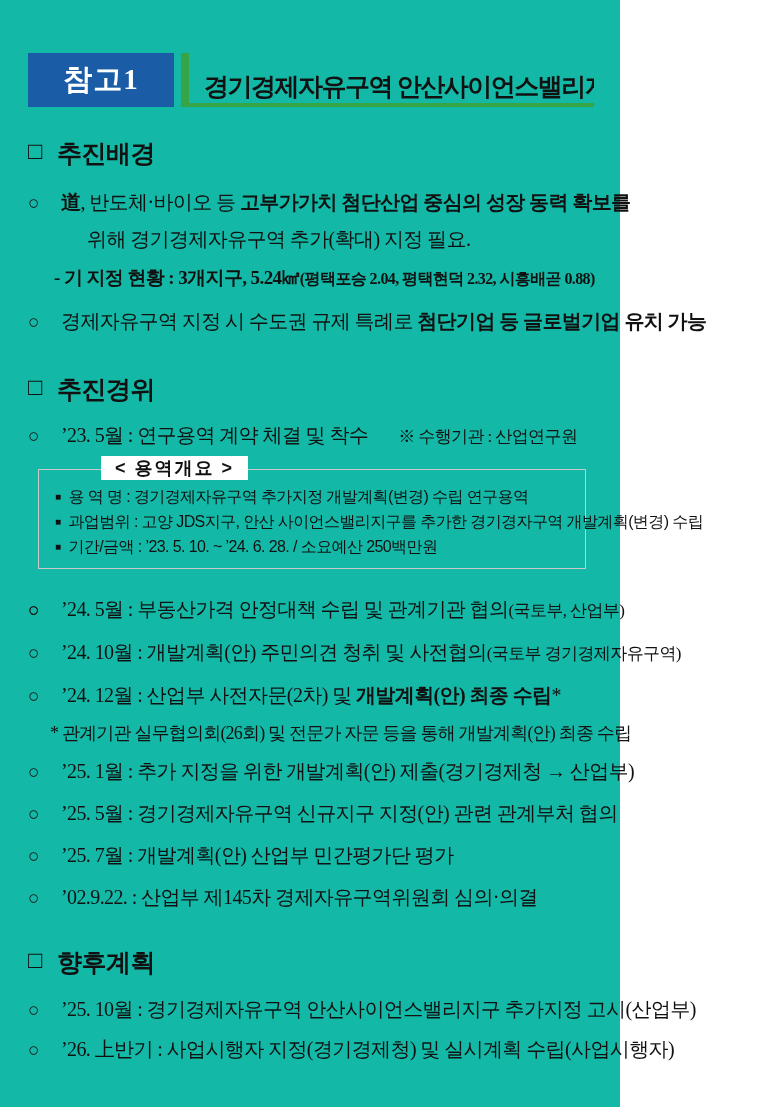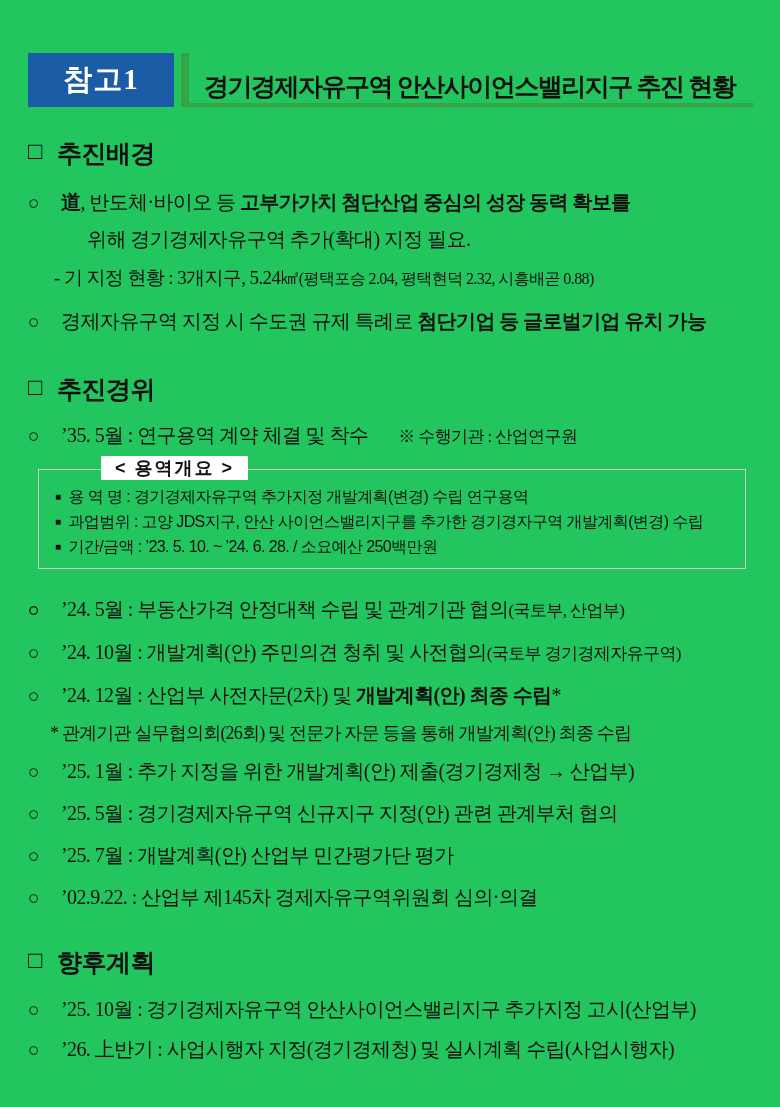--- a/index.html
+++ b/index.html
@@ -1,21 +1,21 @@
 <!DOCTYPE html>
 <html style="--blue: #1B5CA7; --badge-ink: #FFFFFF; --green: #35A546; --ink: #111111; --boxline: #C9C9C9;"><head>
 <meta charset="utf-8">
 <style>
   html,body{margin:0;padding:0;background:#ffffff;}
   body{
     width:780px;height:1107px;overflow:hidden;
     font-family:"Liberation Serif","DejaVu Serif",serif;
     color:var(--ink,#111111);
   }
-  .page{box-sizing:border-box;width:780px;height:1107px;padding:53px 26px 0 28px;background:#22c55e;}
+  .page{box-sizing:border-box;width:620px;height:1107px;padding:53px 26px 0 28px;background:#14b8a6;}
 
   
   .header{display:flex;align-items:stretch;height:54px;}
   .badge{
     width:146px;min-width:146px;height:54px;box-sizing:border-box;
     background:var(--blue,#1B5CA7);color:var(--badge-ink,#ffffff);
     font-weight:700;font-size:29px;letter-spacing:1px;
     display:flex;align-items:center;justify-content:center;
   }
   .title-wrap{
@@ -35,21 +35,21 @@
   #sec-bg .sec{margin:30px 0 14px 0;}
   #sec-pr .sec{margin:33px 0 11px 0;}
   #sec-fu .sec{margin:30px 0 12px 0;}
 
   
   .line{
     position:relative;padding-left:33px;font-size:20px;line-height:37px;
     margin-bottom:3px;white-space:nowrap;letter-spacing:-0.6px;
   }
   .line .mk{position:absolute;left:0;top:0;font-size:19px;}
-  .line.dash{padding-left:26px;font-size:19px;line-height:34px;margin-bottom:7px;}
+  .line.dash{padding-left:26px;font-size:19px;line-height:34px;margin-bottom:7px;font-weight:bold;}
   .line.footnote{padding-left:22px;font-size:18px;line-height:29px;margin-bottom:8px;letter-spacing:-0.8px;}
   .seg.b{font-weight:700;}
   .seg.s{font-size:17px;}
   .line.dash .seg.s{font-size:16px;}
   .seg.gap{margin-left:30px;}
   .spacer{display:inline-block;height:1px;}
   #sec1-top .line{margin-bottom:4px;}
   #sec1-bottom .line{margin-bottom:5px;}
   #sec2-lines .line{margin-bottom:3px;}
 
@@ -90,21 +90,21 @@
         <div class="line bullet"><span class="mk">○</span><span class="seg">경제자유구역 지정 시 수도권 규제 특례로 </span><span class="seg b">첨단기업 등 글로벌기업 유치 가능</span></div>
       </div>
   </section>
 
   <section id="sec-pr">
     <h2 class="sec">
       <span class="sq">□</span>
       <span>추진경위</span>
     </h2>
     <div id="sec1-top">
-        <div class="line bullet"><span class="mk">○</span><span class="seg">’35. 5월 : 연구용역 계약 체결 및 착수</span><span class="seg s gap">※ 수행기관 : 산업연구원</span></div>
+        <div class="line bullet"><span class="mk">○</span><span class="seg">’23. 5월 : 연구용역 계약 체결 및 착수</span><span class="seg s gap">※ 수행기관 : 산업연구원</span></div>
       </div>
     <div class="svc-box">
       <div class="box-title">&lt; 용역개요 &gt;</div>
       <div id="box-items">
           <div class="box-item">
             <span class="bm">■</span>
             <span>용 역 명 : 경기경제자유구역 추가지정 개발계획(변경) 수립 연구용역</span>
           </div>
           <div class="box-item">
             <span class="bm">■</span>

